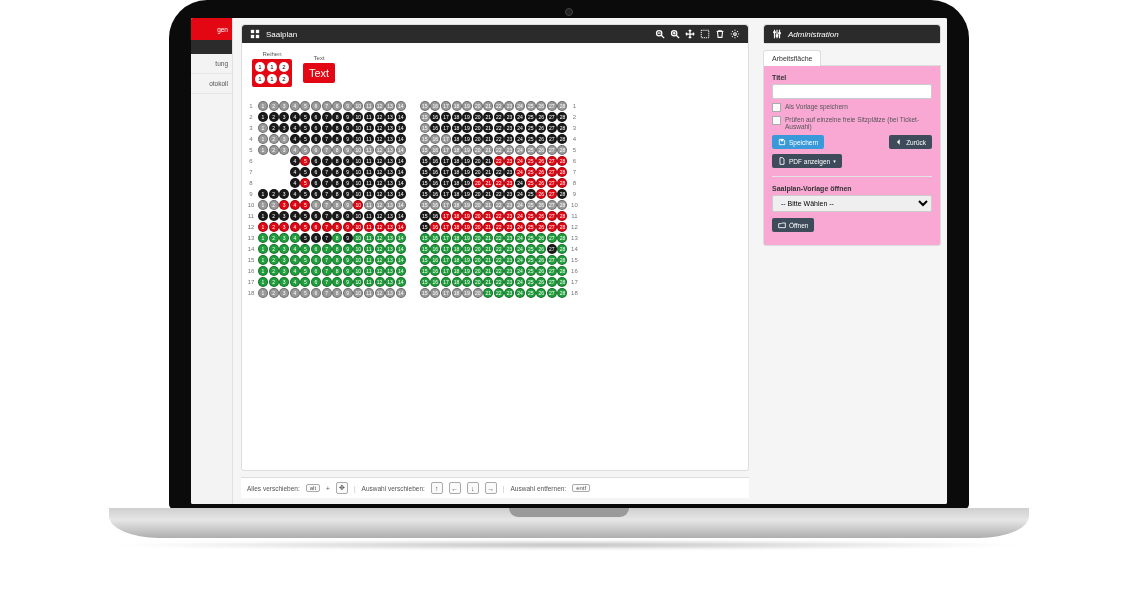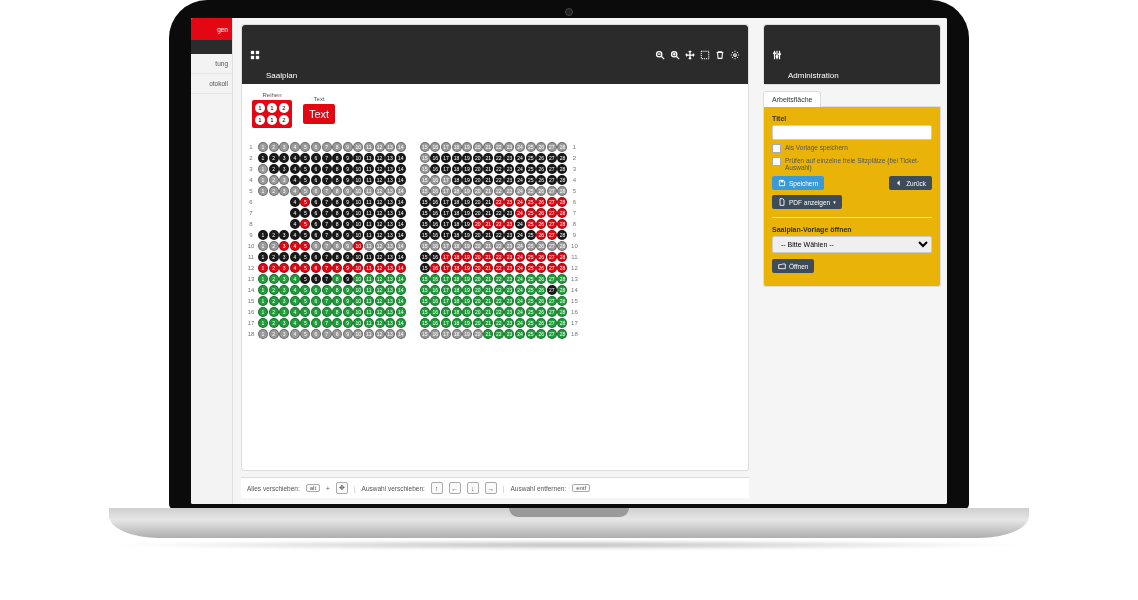--- a/index.html
+++ b/index.html
@@ -13,21 +13,21 @@
   .base-shadow { width: 920px; height: 10px; margin: 2px auto 0; background: radial-gradient(ellipse at center, rgba(0,0,0,0.25), rgba(0,0,0,0) 70%); filter:blur(1px);}
   
   .sidebar { width: 42px; background:#f3f3f3; border-right:1px solid #e0e0e0; display:flex; flex-direction:column;}
   .side-top-red { background:#e30613; color:#fff; height:22px; display:flex; align-items:center; justify-content:flex-end; padding-right:4px; font-size:6.5px;}
   .side-dark { background:#2b2b2b; height:14px;}
   .side-item { padding:6px 4px; font-size:6.5px; color:#555; border-bottom:1px solid #e5e5e5; text-align:right;}
   
   .main { flex:1; display:flex; flex-direction:column; padding:6px 8px; gap:6px; background:#f5f5f5;}
   .panel { background:#fff; border:1px solid #ddd; border-radius:3px; }
   .panel-head { background:#2b2b2b; color:#fff; padding:4px 8px; display:flex; align-items:center; gap:6px; border-radius:3px 3px 0 0;}
-  .panel-head .title { font-size:8px; flex:1;margin-top:42px;}
+  .panel-head .title { font-size:8px; flex:1;}
   .icon { display:inline-flex; align-items:center; justify-content:center; width:10px; height:10px; color:#fff;}
   .tool-icons { display:flex; gap:5px;}
   .legend-strip { display:flex; gap:3px; padding:6px;align-items:center; }
   .legend-group { display:flex; flex-direction:column; align-items:center; gap:2px; padding:2px 4px;}
   .legend-label { font-size:6px; color:#555;}
   .legend-box { background:#e30613; padding:3px; display:flex; flex-direction:column; gap:2px; border-radius:2px;}
   .legend-row { display:flex; gap:2px;}
   .mini-seat { width:10px; height:10px; border-radius:50%; background:#fff; color:#000; font-size:6px; display:flex; align-items:center; justify-content:center;}
   .text-box { background:#e30613; color:#fff; padding:4px 6px; font-size:11px; border-radius:2px;}
   
@@ -42,24 +42,24 @@
   .seat[data-c="r"] { background:#e30613;}
   .seat[data-c="g"] { background:#1f9e3b;}
   .seat[data-c="x"] { background:transparent; border:none; color:transparent; pointer-events:none;}
   
   .footbar { background:#fff; border-top:1px solid #ddd; padding:4px 6px; display:flex; align-items:center; gap:6px; font-size:6.5px; color:#555;}
   .kbd { display:inline-block; border:1px solid #aaa; border-radius:2px; padding:0 3px; font-size:6px; color:#555; background:#fafafa;}
   .arrow-btn, .foot-btn { border:1px solid #aaa; background:#fafafa; border-radius:2px; width:12px; height:12px; display:inline-flex; align-items:center; justify-content:center; font-size:7px; cursor:pointer; color:#555;}
   .divider { color:#bbb; }
   
   .admin { width:190px; padding:6px; background:#f5f5f5;}
-  .admin .panel-head { justify-content:center;}
+  .admin .panel-head { justify-content:center;font-style:italic;}
   .tabs { display:flex; border-bottom:1px solid #ddd;}
   .tab { padding:4px 8px; font-size:7px; border:1px solid #ddd; border-bottom:none; background:#fff; border-radius:3px 3px 0 0; margin-bottom:-1px;}
-  .admin-body { background:#eab308; border:1px solid #ddd; border-top:none; padding:8px; border-radius:0 0 3px 3px;}
+  .admin-body { background:#f9a8d4; border:1px solid #ddd; border-top:none; padding:8px; border-radius:0 0 3px 3px;}
   .field-label { font-size:7px; font-weight:bold; margin-bottom:3px; display:block;}
   .text-input, .select { width:100%; border:1px solid #ccc; padding:3px 4px; font-size:7px; border-radius:2px;}
   .chk-row { display:flex; gap:4px; align-items:flex-start; margin:4px 0; font-size:6.5px; color:#555;}
   .chk { width:9px; height:9px; border:1px solid #aaa; background:#fafafa; flex-shrink:0;}
   .btn { display:inline-flex; align-items:center; gap:3px; padding:3px 6px; border:none; border-radius:2px; font-size:6.5px; color:#fff; cursor:pointer;}
   .btn-blue { background:#3a9ad9;}
   .btn-dark { background:#3d4b5a;}
   .btn-row { display:flex; justify-content:space-between; margin:5px 0; flex-wrap:wrap; gap:4px;}
   .hr { border:none; border-top:1px solid #e3e3e3; margin:8px 0;}
   svg { width:100%; height:100%; }

